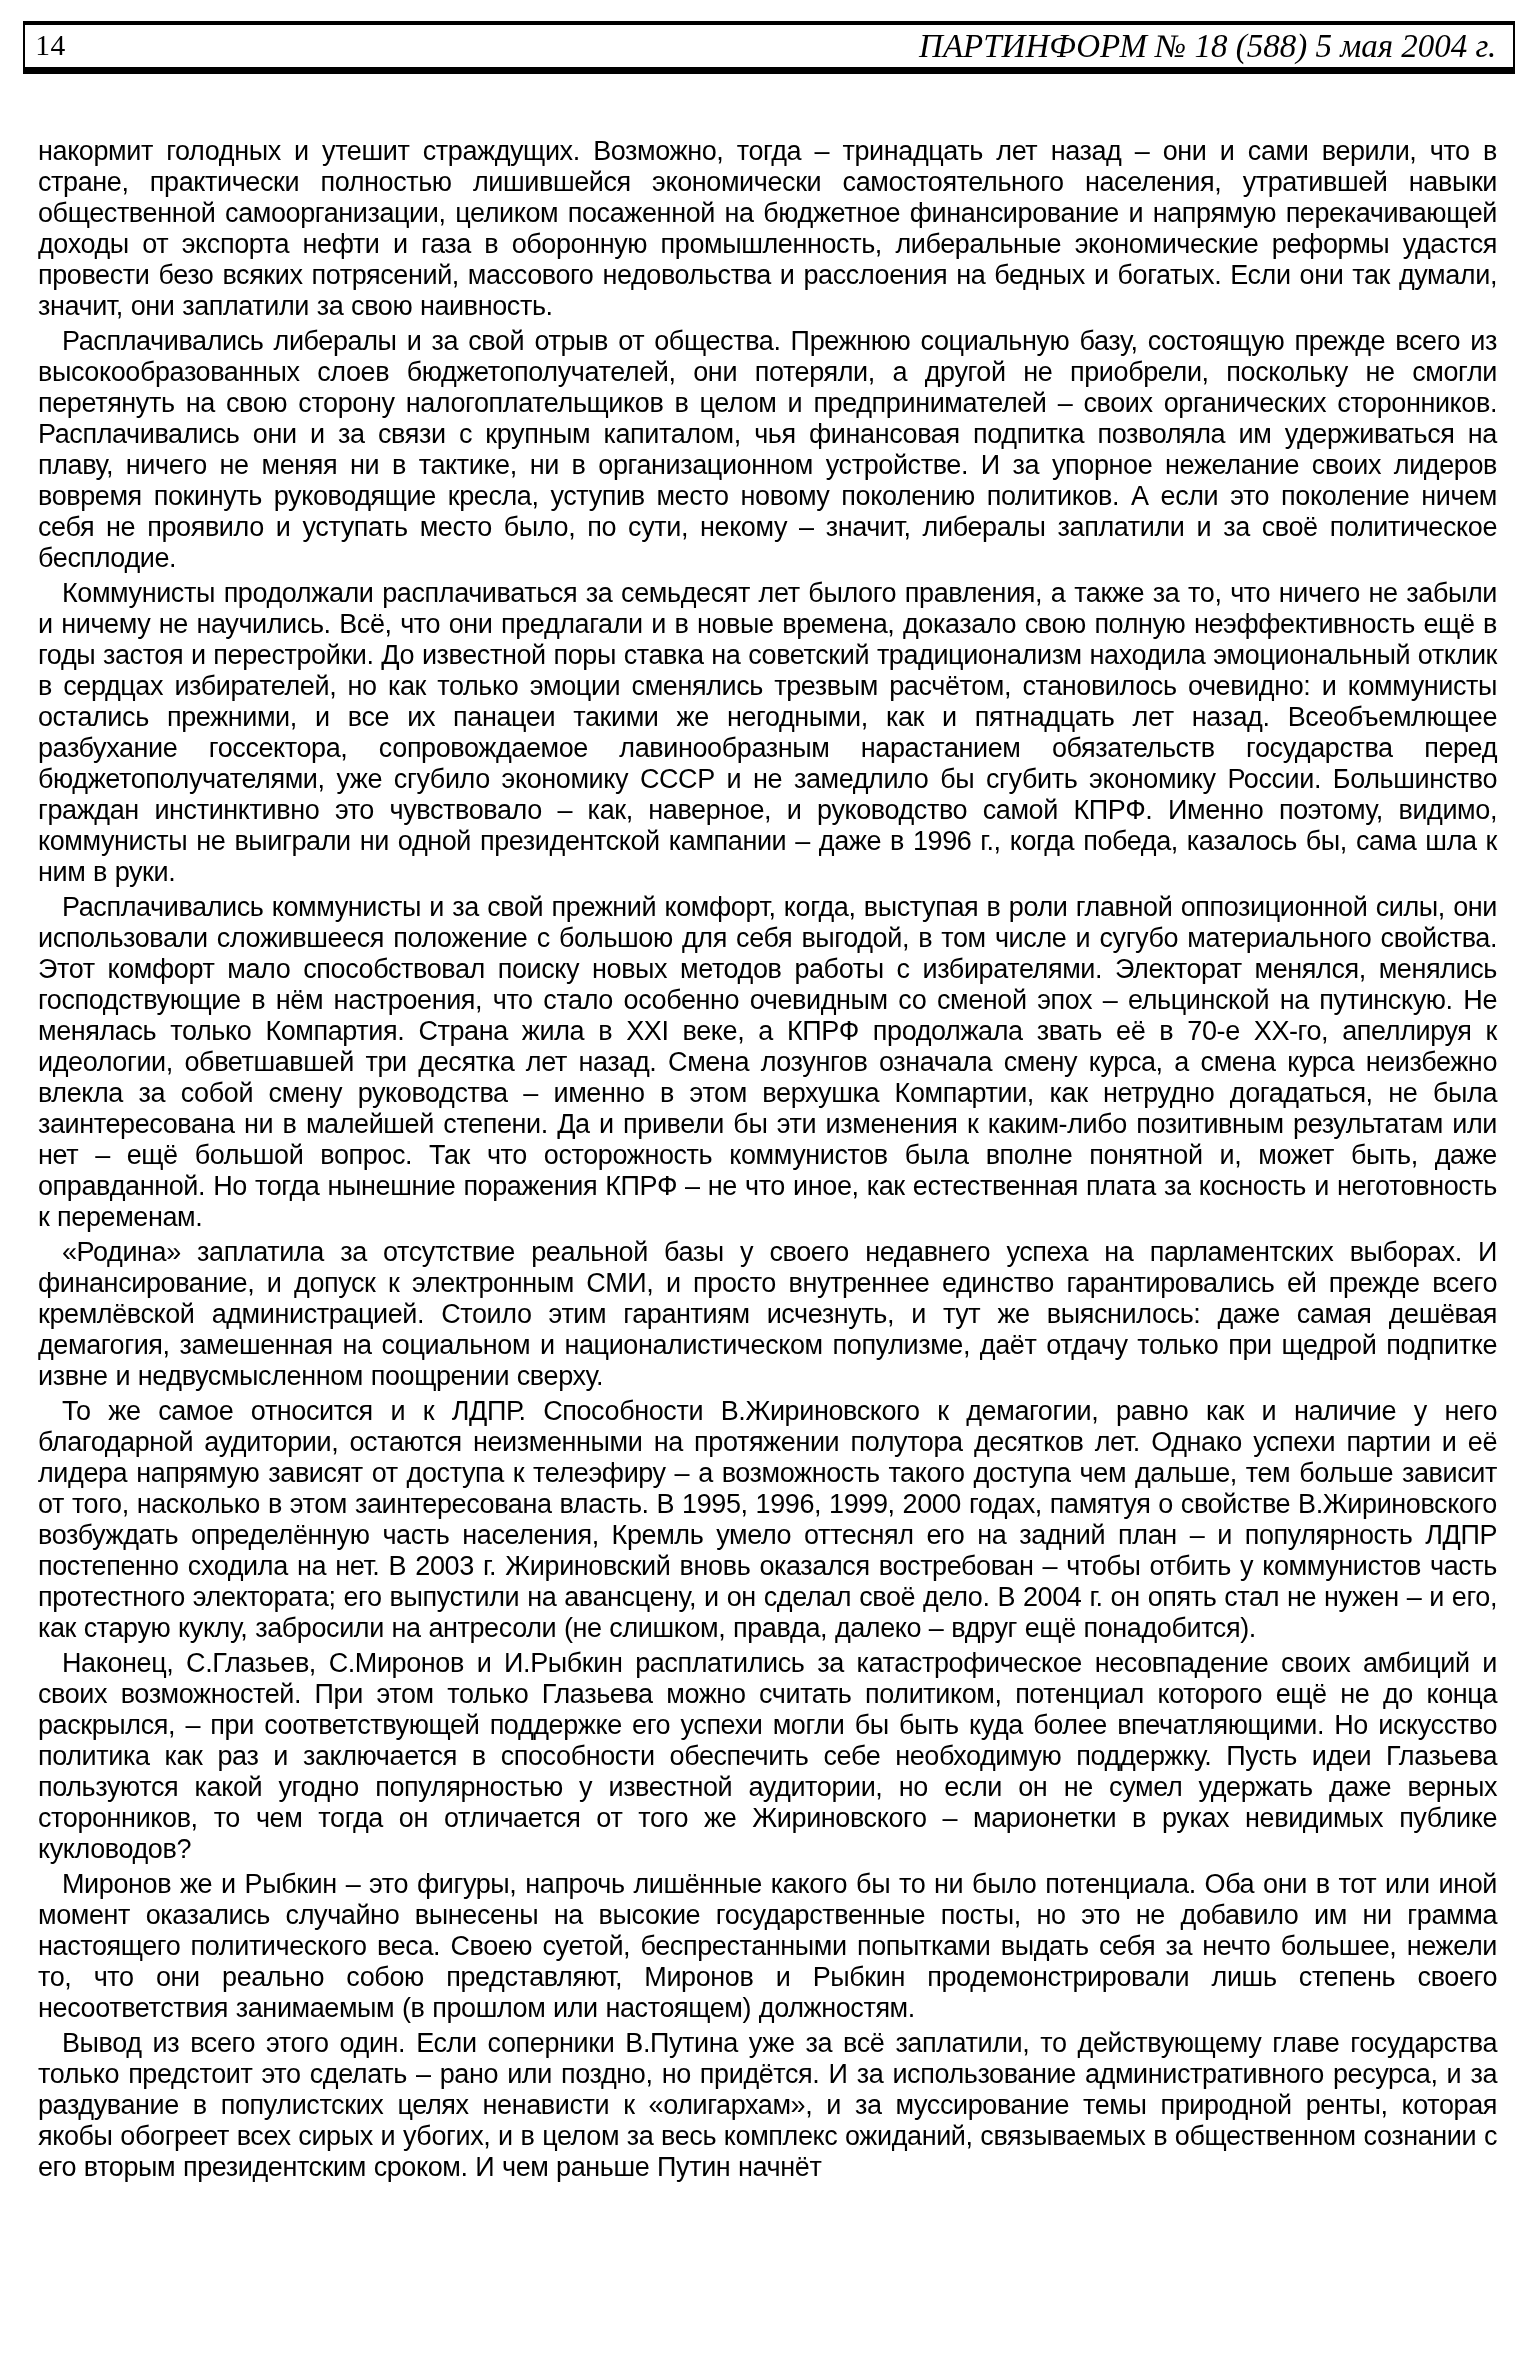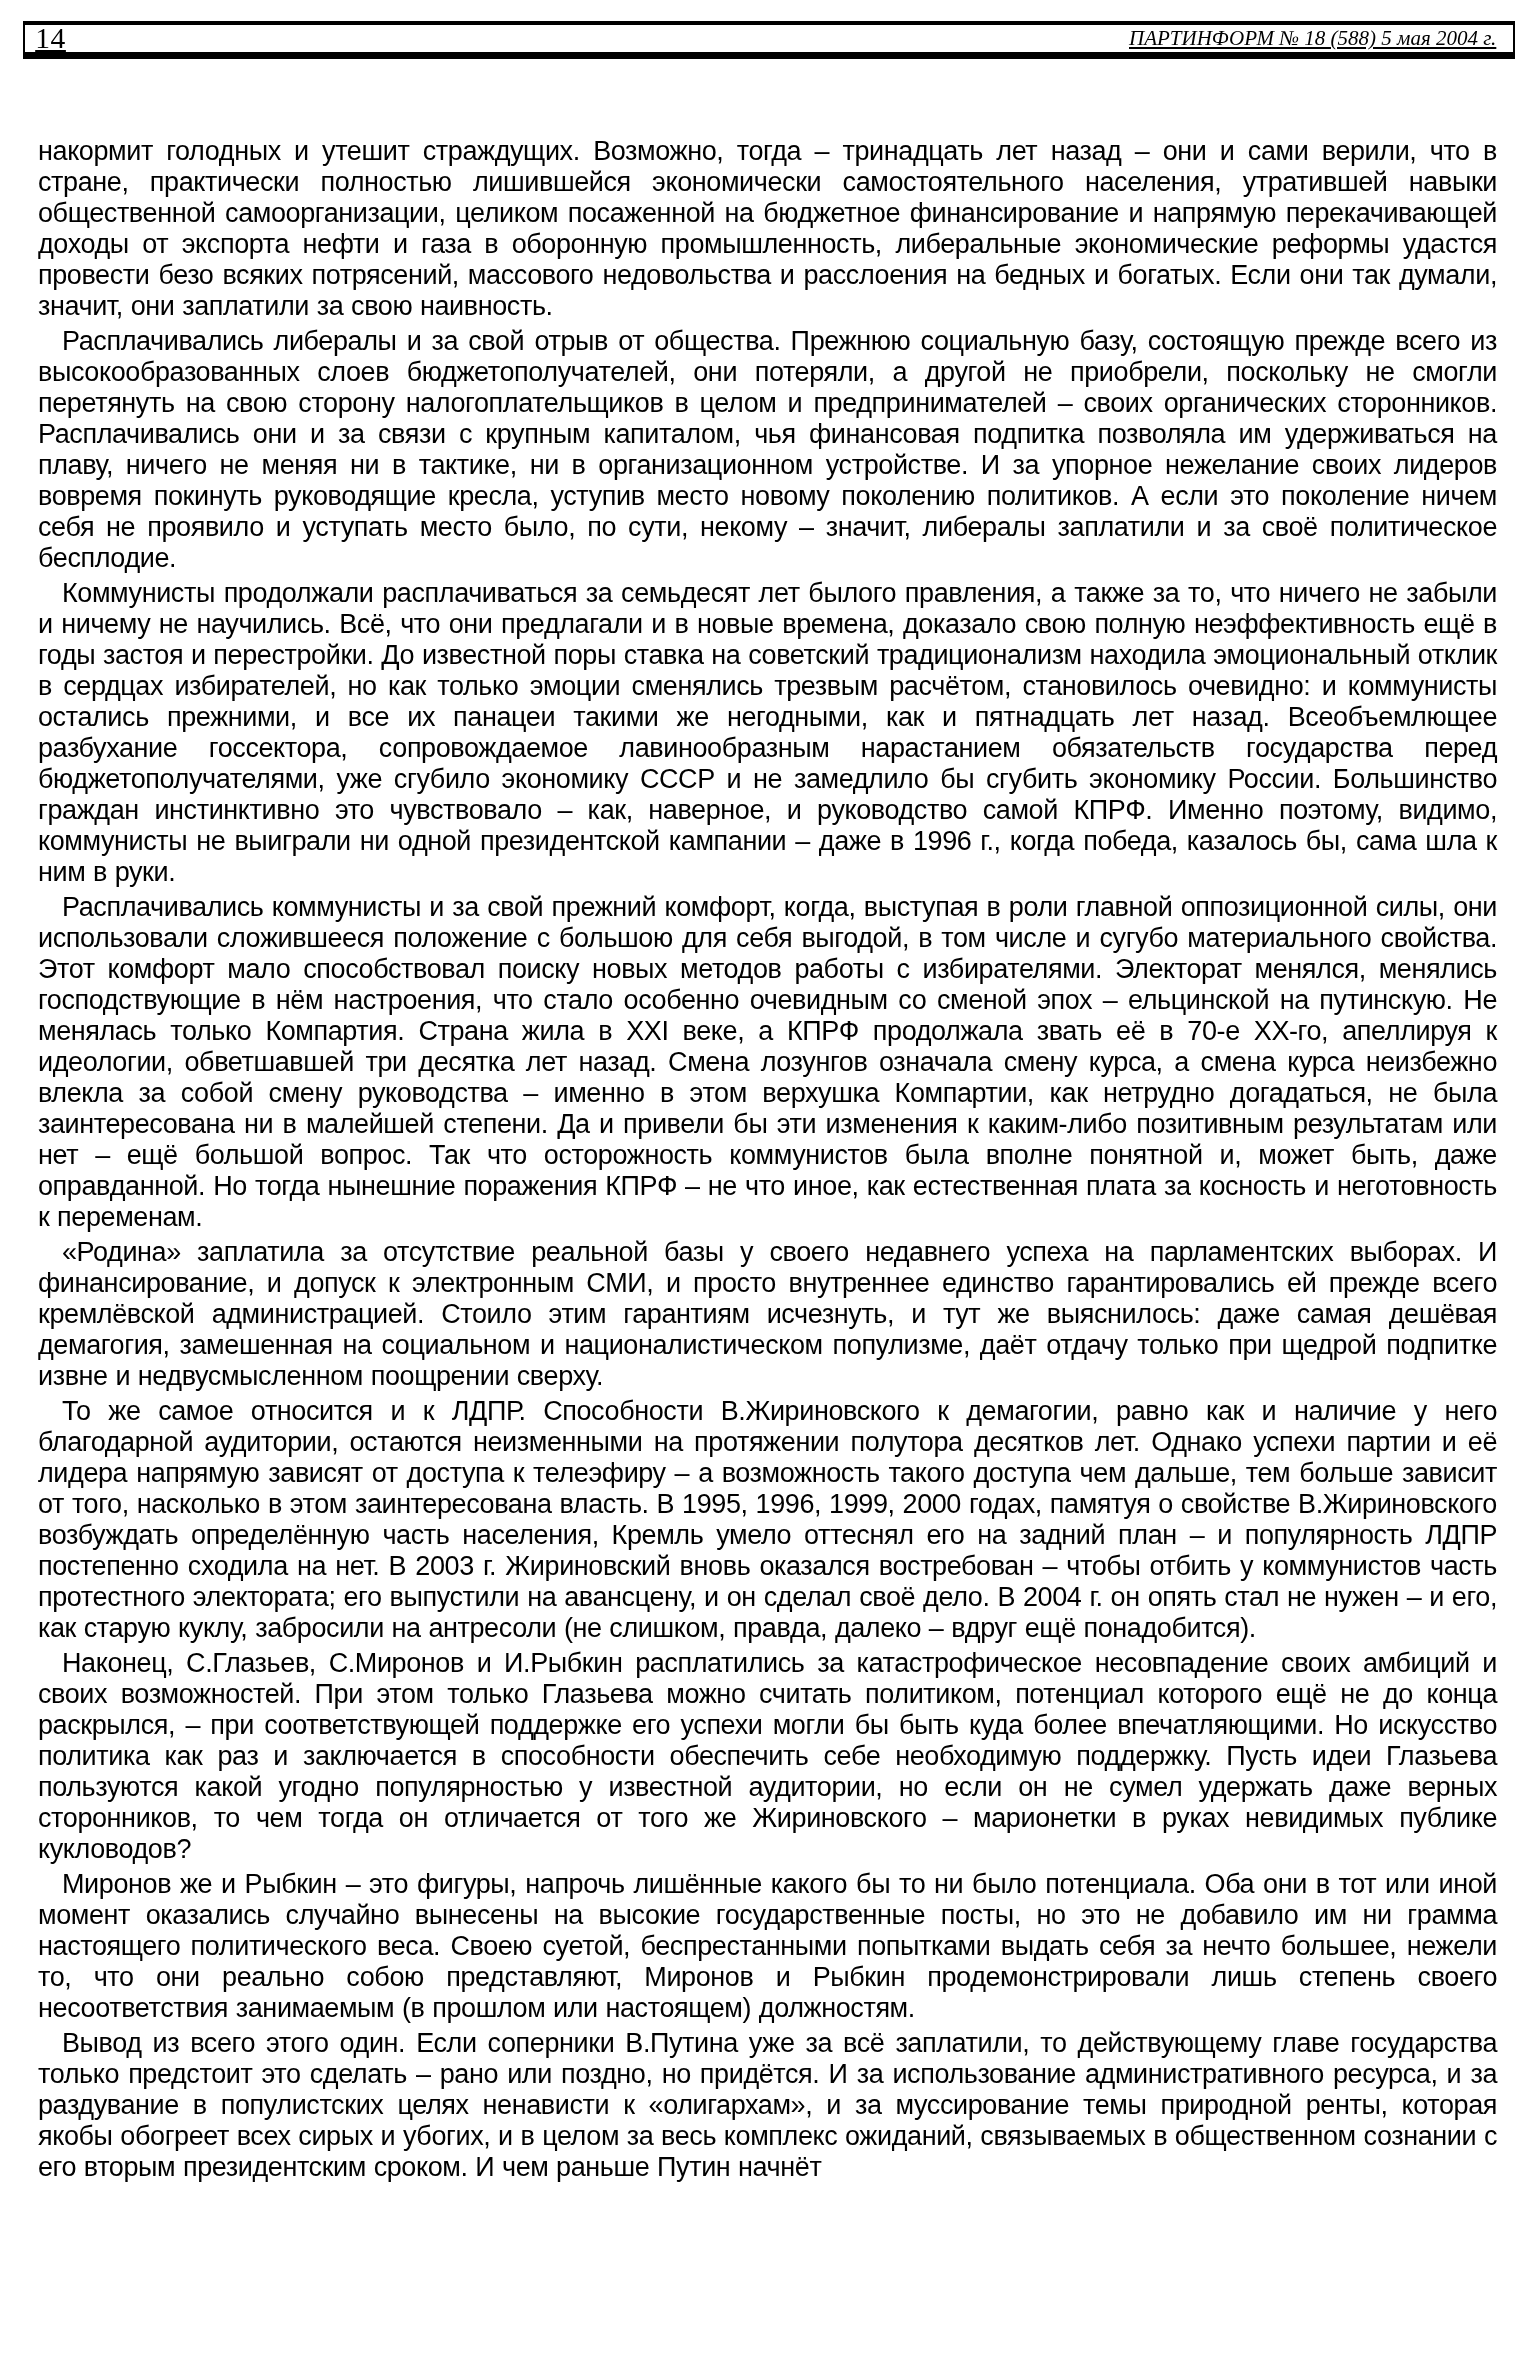--- a/index.html
+++ b/index.html
@@ -15,42 +15,41 @@
     color: #000000;
     overflow: hidden;
     font-family: "Liberation Sans", sans-serif;
   }
   
   .running-head {
     position: absolute;
     left: 23px;
     top: 21px;
     width: 1492px;
-    height: 38px;
+    height: 53px;
     box-sizing: border-box;
     border: 2.6px solid #000000;
     border-top-width: 4.5px;
     border-bottom-width: 7px;
     display: flex;
     align-items: center;
     justify-content: space-between;
     padding: 0 16.7px 0 10.2px;
     background: #ffffff;
-    text-decoration: underline;
   }
   .page-num {
     font-family: "Liberation Serif", serif;
     font-size: 29.5px;
     line-height: 1;
     letter-spacing: 0.6px;
   }
   .head-title {
     font-family: "Liberation Serif", serif;
     font-style: italic;
-    font-size: 21px;
+    font-size: 33px;
     line-height: 1;
     white-space: nowrap;
   }
   
   .article {
     position: absolute;
     left: 34px;
     top: 132px;
     width: 1467px;
     text-align: justify;

